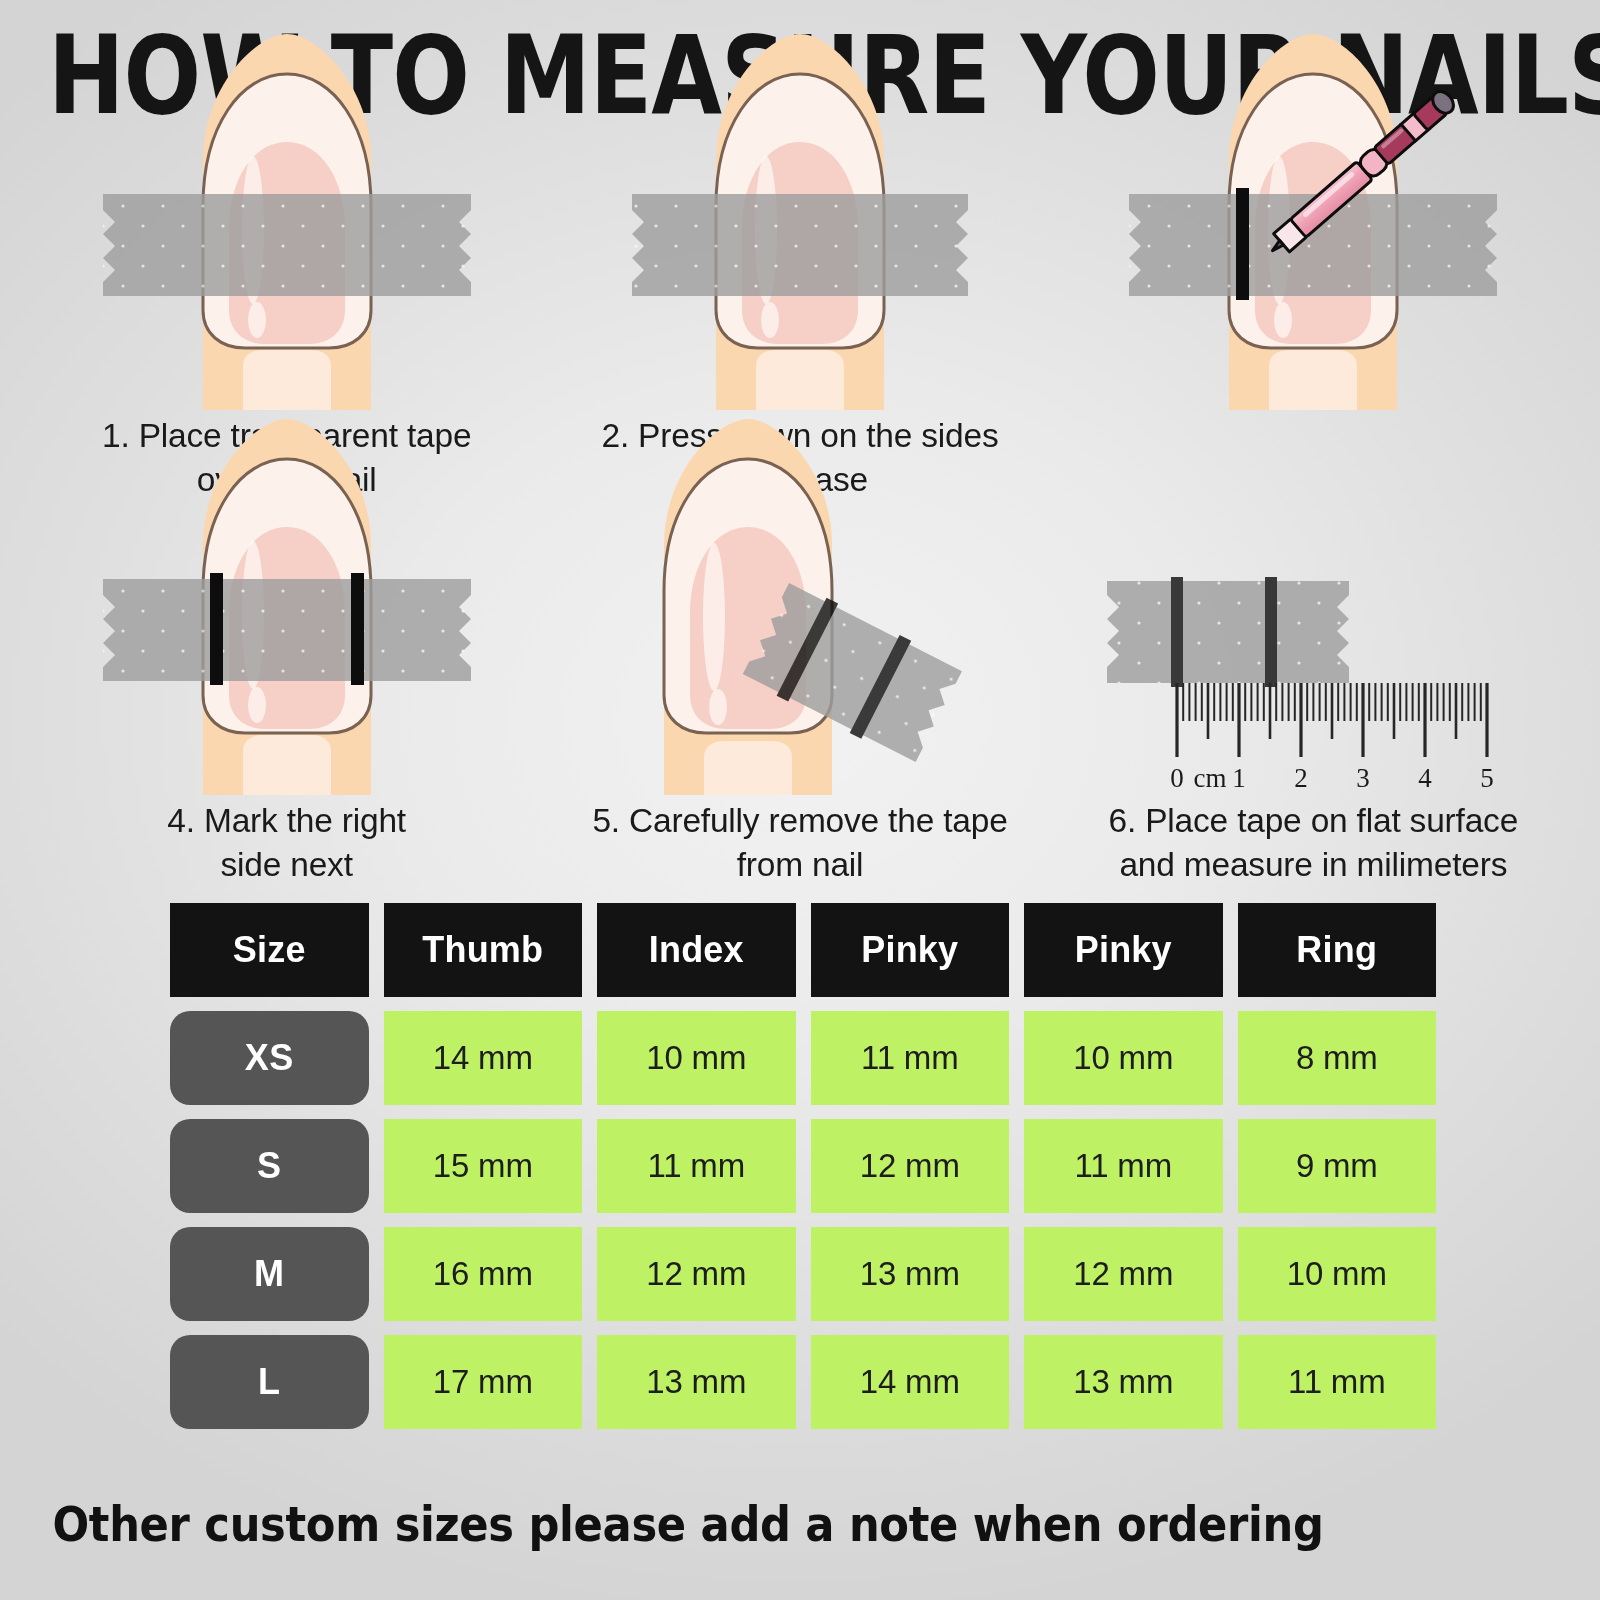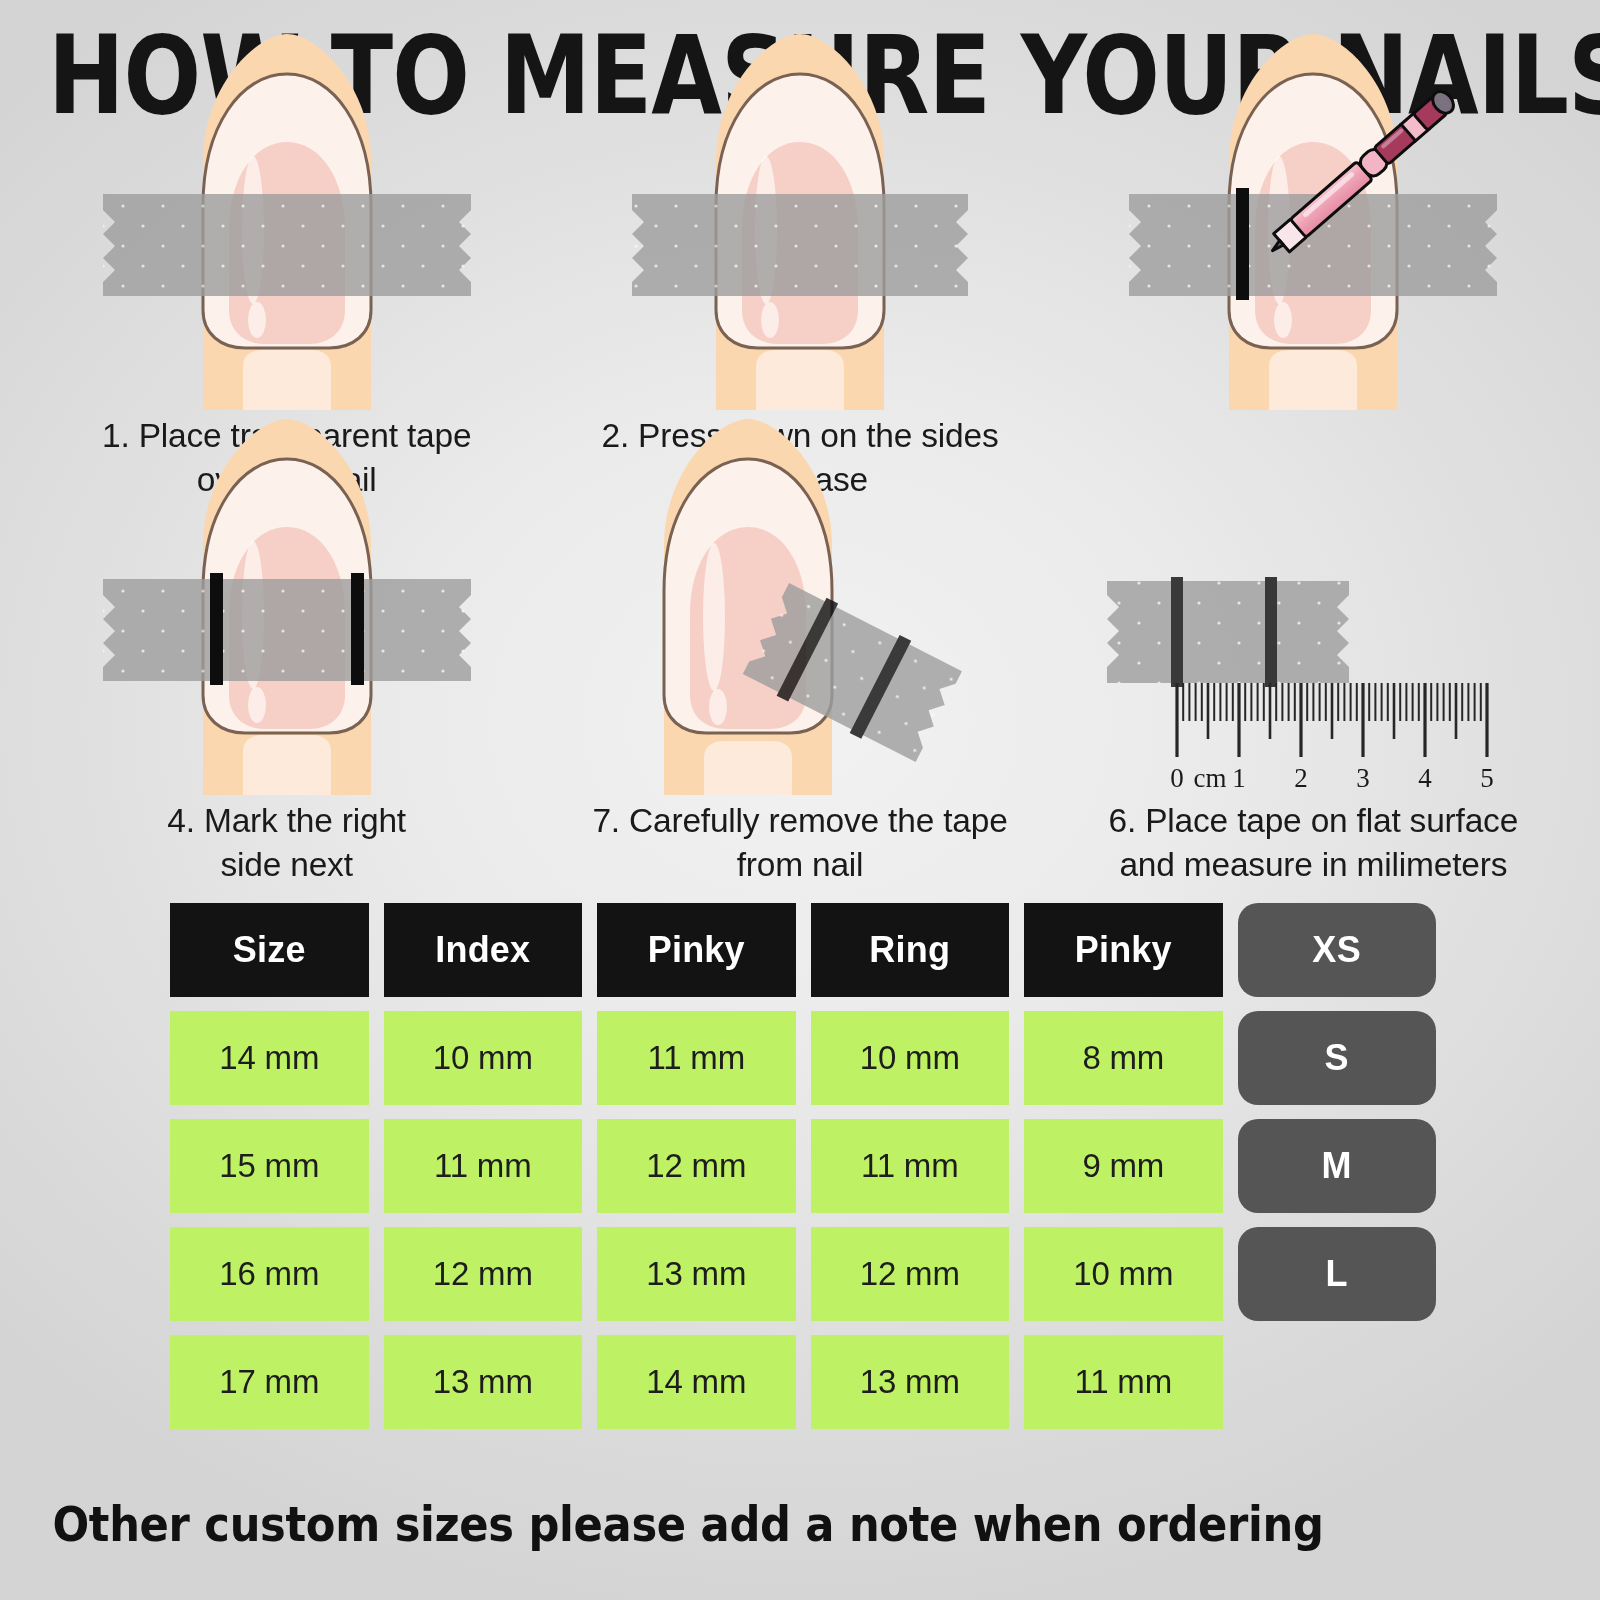--- a/index.html
+++ b/index.html
@@ -303,21 +303,21 @@
         </g>
 
         <g opacity=".80" transform="rotate(27 180 120)">
           <path d="M178 74 L372 74 L372 88 L360 100 L372 112 L360 124 L372 136 L360 148 L372 160 L372 176 L178 176 L178 162 L190 150 L178 138 L190 126 L178 114 L190 102 L178 90 Z" fill="#9e9e9e"></path>
           <path d="M178 74 L372 74 L372 176 L178 176 Z" fill="url(#dots5)"></path>
           <rect x="218" y="70" width="13" height="110" fill="#0d0d0d"></rect>
           <rect x="300" y="70" width="13" height="110" fill="#0d0d0d"></rect>
         </g>
       </svg>
     </div>
-    <div class="caption">7. Carefully remove the tape
+    <div class="caption">5. Carefully remove the tape
 from nail</div>
   </div>
 
   <div class="step">
     <div class="art">
       <svg width="440" height="290" viewBox="0 0 440 290">
         <defs>
           <pattern id="dots6" width="40" height="40" patternUnits="userSpaceOnUse">
             <circle cx="6" cy="6" r="1.6" fill="#ffffff" opacity=".75"></circle>
             <circle cx="26" cy="26" r="1.6" fill="#ffffff" opacity=".75"></circle>
@@ -406,24 +406,25 @@
     </div>
     <div class="caption">6. Place tape on flat surface
 and measure in milimeters</div>
   </div>
 
 </div>
 
 <div class="sizechart">
 
   <div class="cell head">Size</div>
+  <div class="cell head">Thumb</div>
   <div class="cell head">Index</div>
   <div class="cell head">Pinky</div>
+  <div class="cell head">Pinky</div>
   <div class="cell head">Ring</div>
-  <div class="cell head">Pinky</div>
 
   <div class="cell sizelabel">XS</div>
   <div class="cell value">14 mm</div>
   <div class="cell value">10 mm</div>
   <div class="cell value">11 mm</div>
   <div class="cell value">10 mm</div>
   <div class="cell value">8 mm</div>
 
   <div class="cell sizelabel">S</div>
   <div class="cell value">15 mm</div>

